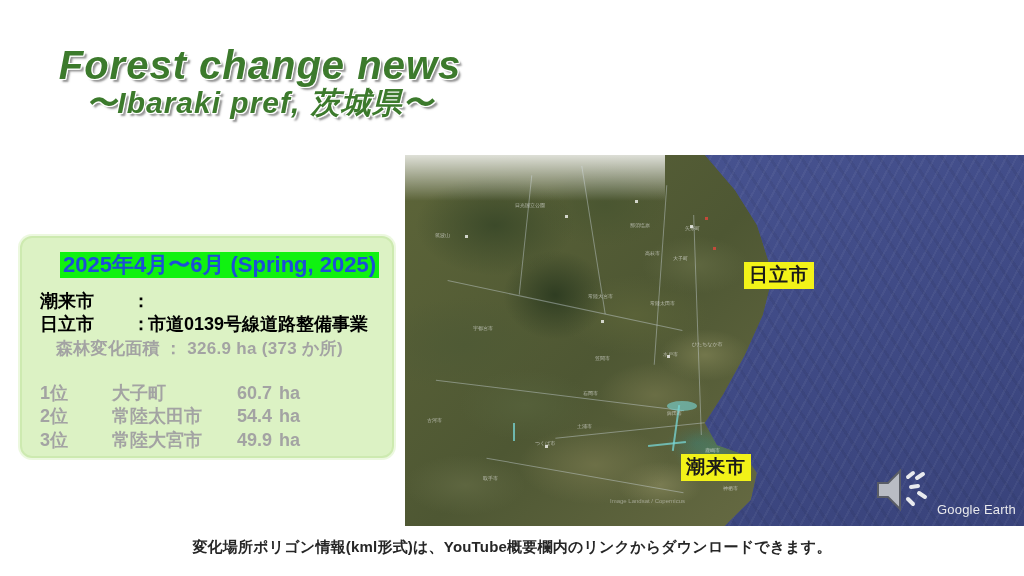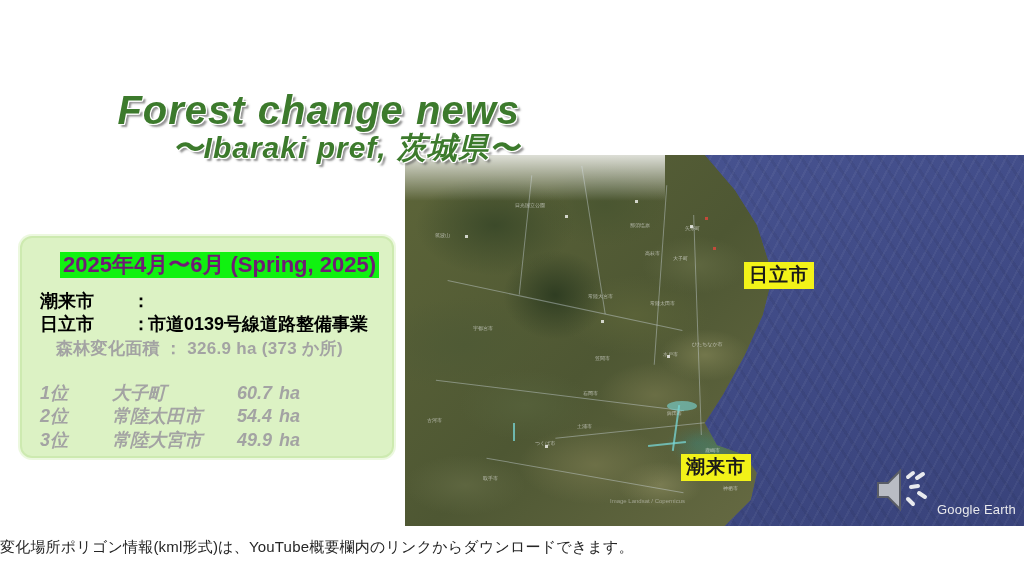--- a/index.html
+++ b/index.html
@@ -9,24 +9,23 @@
     font-family:"Liberation Sans","DejaVu Sans",sans-serif;
     overflow:hidden;
     position:relative;
   }
 
   
   #title-block{
     position:absolute;
     left:0;top:44px;
     width:520px;
-    text-align:right;
+    text-align:center;
     z-index:6;
     pointer-events:none;
-    margin-top:45px;
   }
   .title-line{
     font-weight:bold;
     font-style:italic;
     color:#3c7a2c;
     letter-spacing:1px;
     line-height:1.06;
     white-space:nowrap;
     text-shadow:
       1px 0 0 #ffffff, -1px 0 0 #ffffff, 0 1px 0 #ffffff, 0 -1px 0 #ffffff,
@@ -151,21 +150,21 @@
     background:#dcf2c4;
     border:2px solid #cdeab0;
     border-radius:12px;
     box-shadow:0 0 0 2px rgba(220,242,196,.55);
     z-index:5;
     box-sizing:border-box;
   }
   #date-header{
     display:inline-block;
     background:#10f210;
-    color:#701a75;
+    color:#1d4ed8;
     font-weight:bold;
     font-size:22px;
     line-height:1.18;
     padding:0 3px;
     white-space:nowrap;
     margin:14px 0 0 38px;
     letter-spacing:0px;
   }
   .info-row{
     display:flex;
@@ -179,42 +178,42 @@
   .info-row .colon{ width:16px; }
   #info-rows{ margin-top:12px; }
   #area-summary{
     margin:1px 0 0 34px;
     color:#a3a3a3;
     font-weight:bold;
     font-size:17px;
     white-space:nowrap;
     letter-spacing:.3px;
   }
-  #rank-list{ margin:22px 0 11px 18px;font-style:italic; }
+  #rank-list{ margin:22px 0 11px 18px; }
   .rank-row{
     display:flex;
     color:#a3a3a3;
     font-weight:bold;
     font-size:18px;
     line-height:1.30;
     white-space:nowrap;
   }
   .rank-row .rank{ width:72px; }
   .rank-row .name{ width:112px; }
   .rank-row .value{ width:48px; text-align:right; }
   .rank-row .unit{ padding-left:7px; }
 
   
   #footer-caption{
     position:absolute;
     left:0; top:538px;
     width:1024px;
-    text-align:left;
+    text-align:center;
     color:#262626;
-    font-weight:normal;
+    font-weight:bold;
     font-size:15px;
     letter-spacing:.2px;
     white-space:nowrap;
     z-index:6;
   }
 </style>
 </head>
 <body>
 
 <div id="map-panel">

